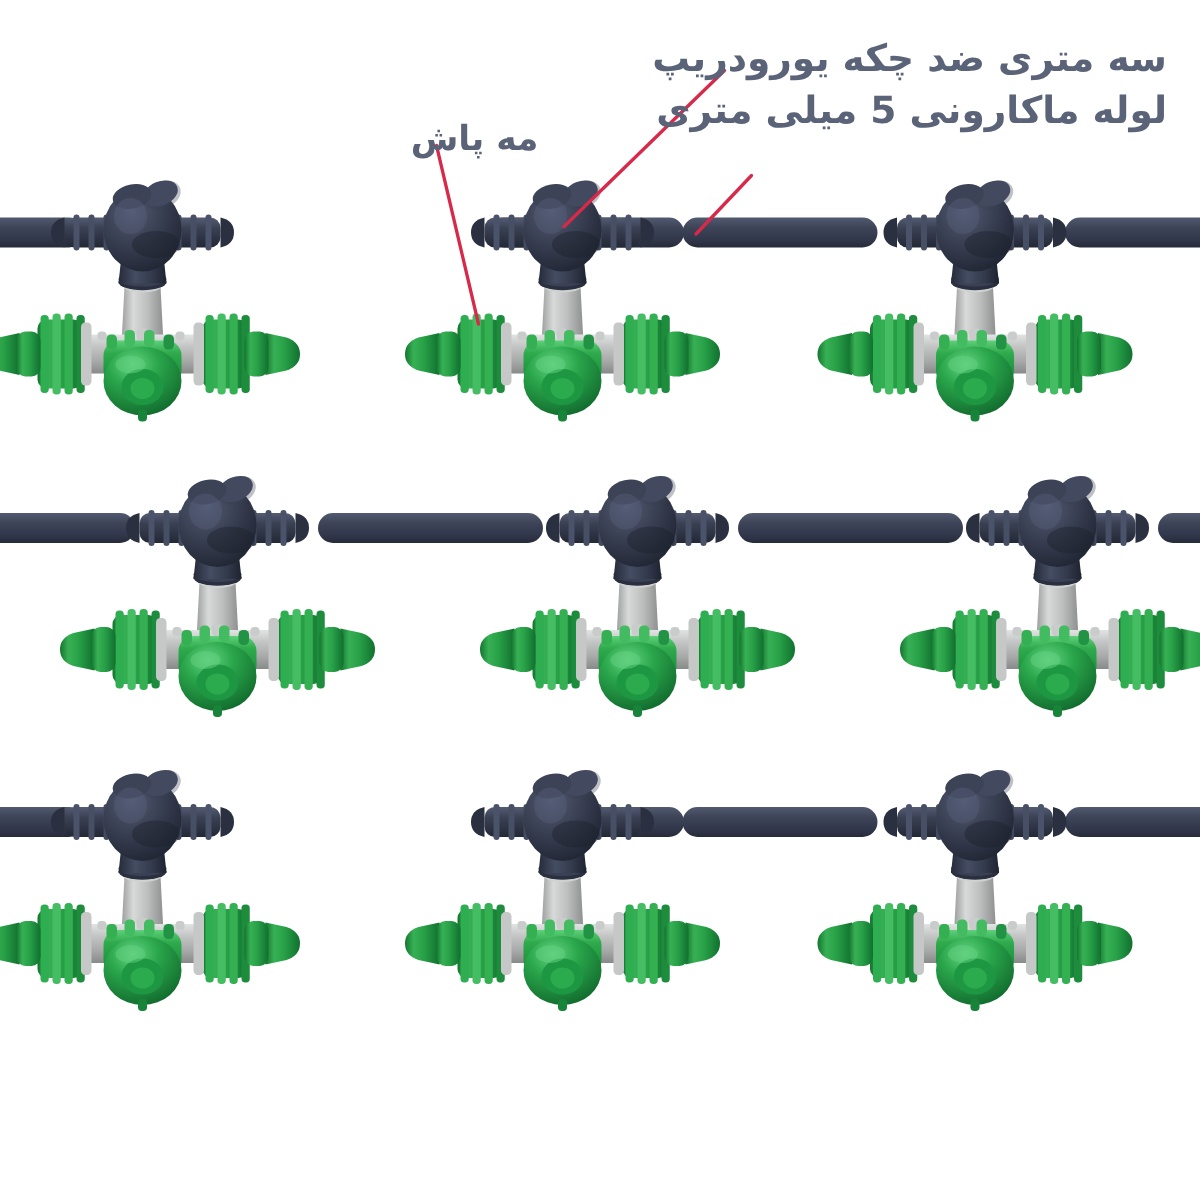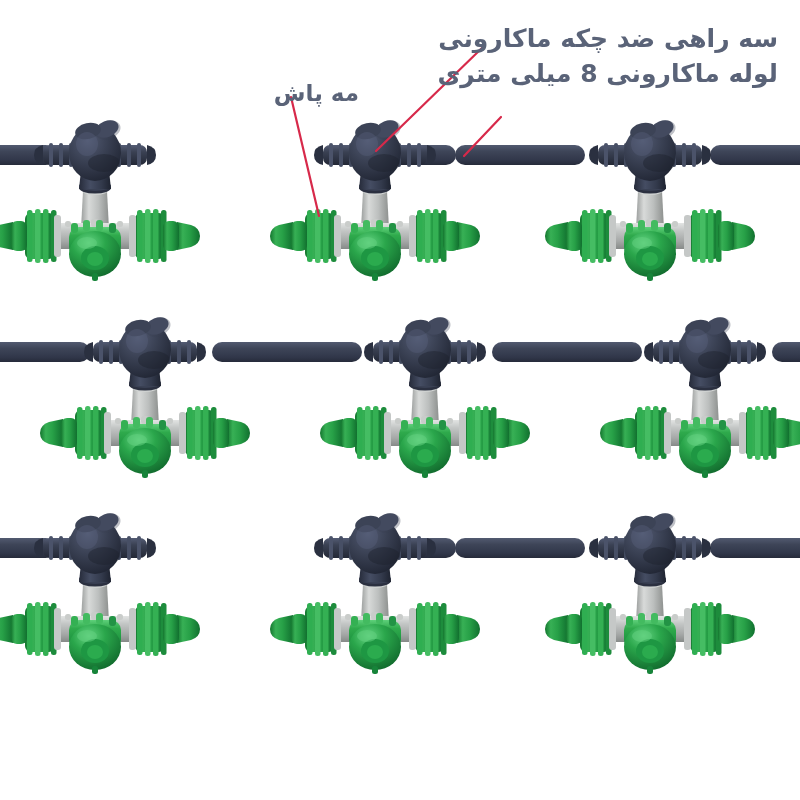--- a/index.html
+++ b/index.html
@@ -217,19 +217,19 @@
       </g>
   </svg>
 
   <svg class="layer" id="leaders" viewBox="0 0 800 800">
       <line x1="291" y1="97" x2="319" y2="216" stroke="#d7294a" stroke-width="2.2" stroke-linecap="round"></line>
       <line x1="483" y1="47" x2="376" y2="151" stroke="#d7294a" stroke-width="2.2" stroke-linecap="round"></line>
       <line x1="501" y1="117" x2="464" y2="156" stroke="#d7294a" stroke-width="2.2" stroke-linecap="round"></line>
     </svg>
 
   <div class="anno" id="anno-main">
-    <span class="ln">سه راهی ضد چکه ماکارونی</span>
-    <span class="ln">لوله ماکارونی 8 میلی متری</span>
+    <span class="ln">سه متری ضد چکه یورودریپ</span>
+    <span class="ln">لوله ماکارونی 5 میلی متری</span>
   </div>
 
   <div class="anno" id="anno-mist">مه پاش</div>
 
 </div>
 
 </body></html>

